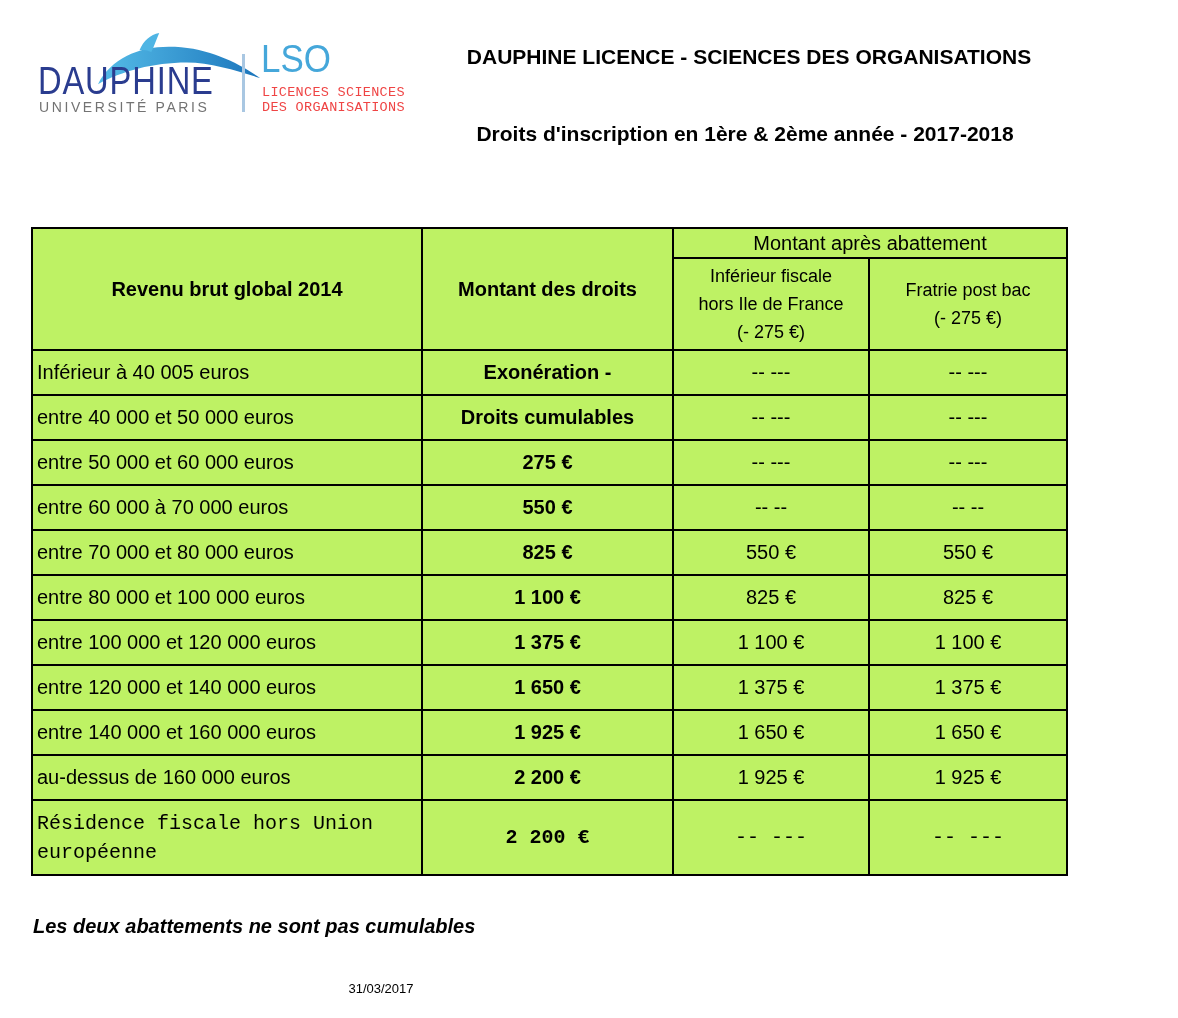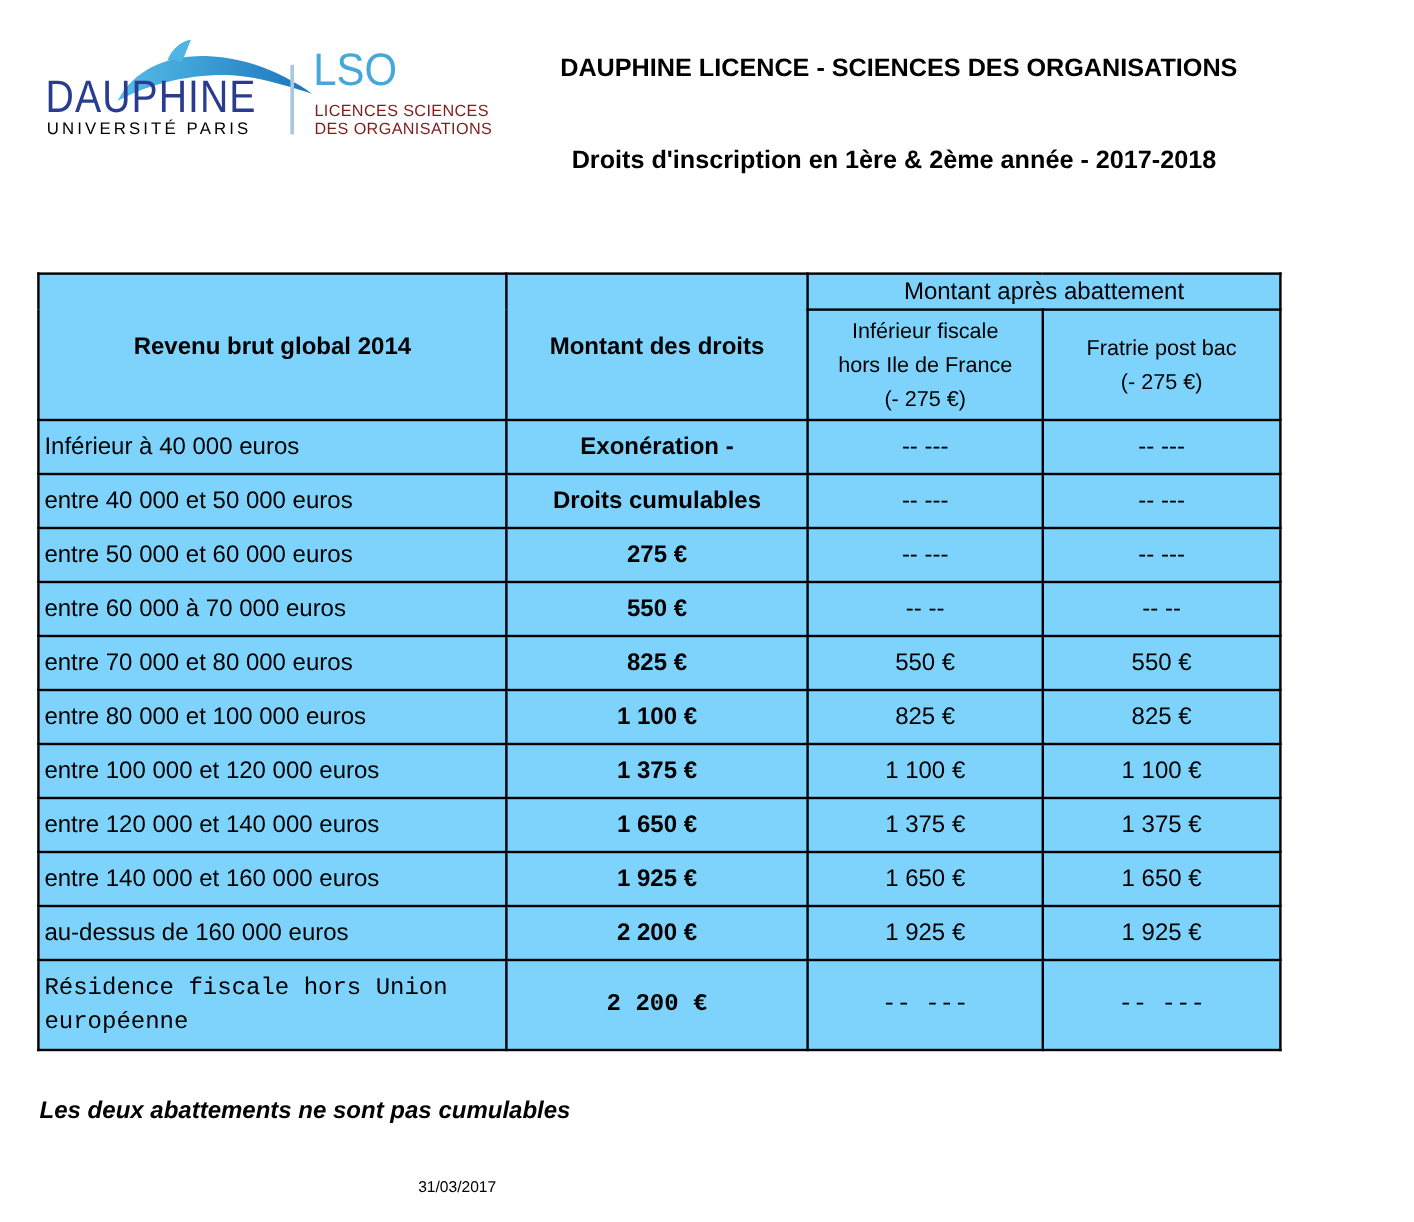--- a/index.html
+++ b/index.html
@@ -16,57 +16,58 @@
   .logo { position:absolute; left:38px; top:28px; width:400px; height:95px; }
   .dolphin { position:absolute; left:56px; top:5px; width:168px; height:52px; }
   .wordmark {
     position:absolute; left:0; top:32px;
     font-size:38px; color:#2A3C8F; letter-spacing:1px;
     transform:scaleX(0.86); transform-origin:left center;
     white-space:nowrap;
   }
   .wordmark-sub {
     position:absolute; left:1px; top:71px;
-    font-size:14px; color:#000000; letter-spacing:2.6px;
+    font-size:14px; color:#737373; letter-spacing:2.6px;
     white-space:nowrap;
   }
   .logo-divider {
     position:absolute; left:204px; top:26px;
     width:3px; height:58px; background:#A9C7E2;
   }
   .lso {
     position:absolute; left:223px; top:12px;
     font-size:38px; color:#45A7DA;
     transform:scaleX(0.92); transform-origin:left top;
     line-height:38px; white-space:nowrap;
   }
   .lso-line1, .lso-line2 {
     position:absolute; left:224px;
-    font-size:13.5px; color:#7f1d1d; letter-spacing:0.3px;
+    font-size:13.5px; color:#ef4444; letter-spacing:0.3px;
     white-space:nowrap;
+    font-family:Liberation Mono, monospace;
   }
   .lso-line1 { top:57px; }
   .lso-line2 { top:72px; }
 
   
   .titles { position:absolute; left:420px; top:0; width:650px; text-align:center; }
   .title1 { position:absolute; left:4px; top:45px; width:650px; font-size:21px; font-weight:bold; }
   .title2 { position:absolute; left:0; top:122px; width:650px; font-size:21px; font-weight:bold; }
 
   
   table.fees {
     position:absolute; left:31px; top:227px;
     width:1035px;
     border-collapse:collapse; table-layout:fixed;
     font-size:20px;
   }
   table.fees th, table.fees td {
     border:2px solid #000;
     vertical-align:middle;
-    background:#7dd3fc;
+    background:#bef264;
   }
   th.main-h { font-weight:bold; font-size:20px; text-align:center; }
   th.span-h { font-weight:normal; font-size:20px; height:30px; text-align:center; }
   th.sub-h  { font-weight:normal; font-size:18px; height:92px; text-align:center; line-height:28px; }
   td.revenu { text-align:left; padding-left:4px; font-size:20px; height:45px; font-weight:normal; }
   td.amount { text-align:center; font-weight:bold; font-size:20px;margin-top:19px; }
   td.abatt  { text-align:center; font-weight:normal; font-size:20px; }
   tr.tall td { height:75px;font-family:Liberation Mono, monospace; }
   td.revenu.wrap { line-height:29px; }
 
@@ -127,21 +128,21 @@
         <div>(- 275 €)</div>
       </th>
       <th class="sub-h">
         <div>Fratrie post bac</div>
         <div>(- 275 €)</div>
       </th>
     </tr>
   </thead>
   <tbody>
     <tr>
-      <td class="revenu">Inférieur à 40 000 euros</td>
+      <td class="revenu">Inférieur à 40 005 euros</td>
       <td class="amount">Exonération -</td>
       <td class="abatt">-- ---</td>
       <td class="abatt">-- ---</td>
     </tr>
     <tr>
       <td class="revenu">entre 40 000 et 50 000 euros</td>
       <td class="amount">Droits cumulables</td>
       <td class="abatt">-- ---</td>
       <td class="abatt">-- ---</td>
     </tr>

